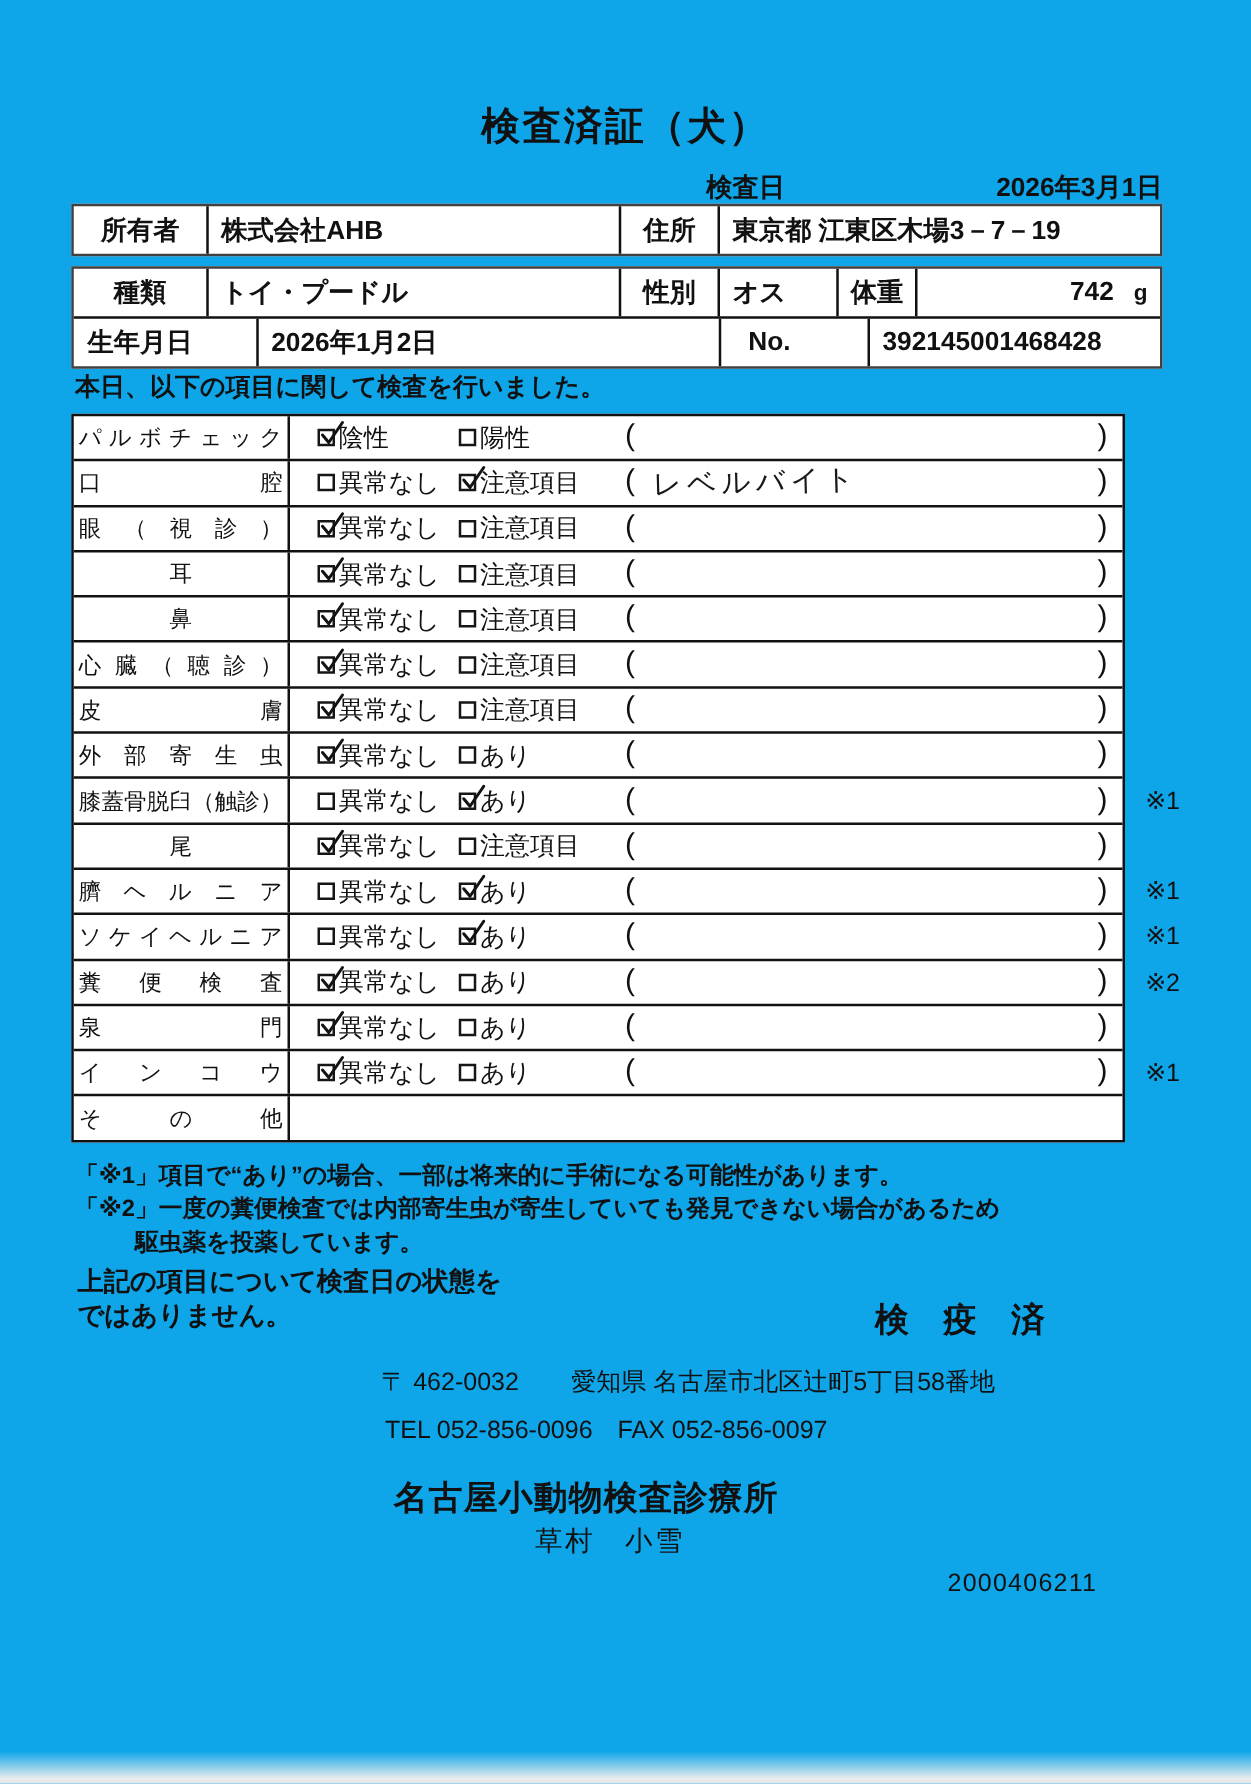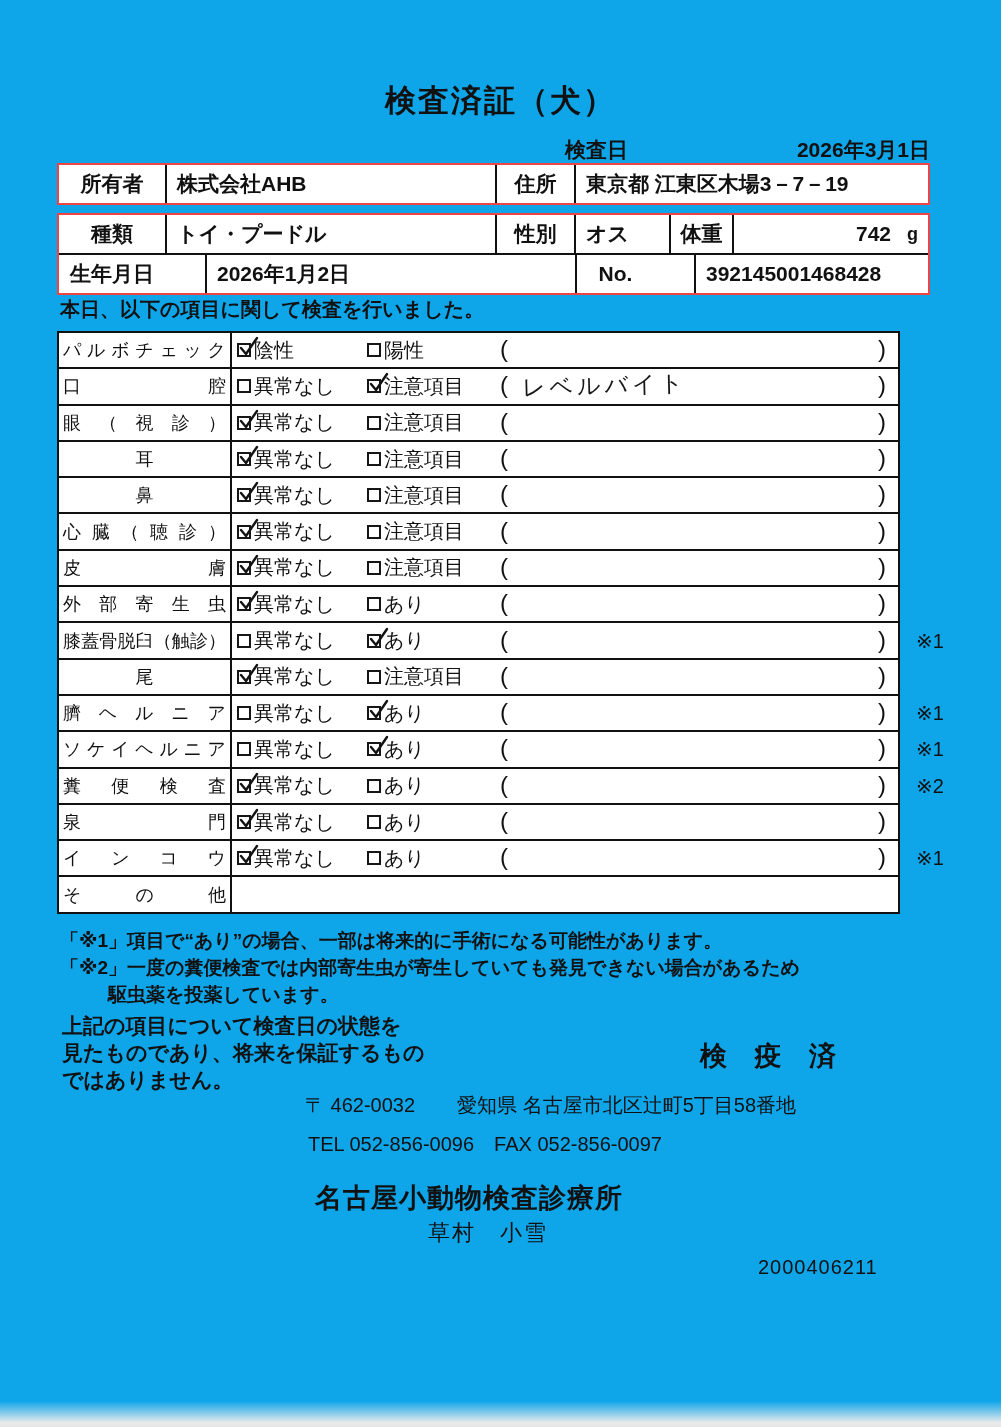--- a/index.html
+++ b/index.html
@@ -15,21 +15,21 @@
   .doc-title{
     position:absolute;top:80px;left:0;width:100%;
     text-align:center;font-size:31px;font-weight:bold;letter-spacing:2px;
   }
   .date-row{
     position:absolute;top:136px;left:565px;width:365px;
     display:flex;justify-content:space-between;align-items:baseline;
     font-size:21px;font-weight:bold;
   }
   
-  .itable{position:absolute;left:57px;width:873px;border:2px solid #ef4444;background:#fff;box-sizing:border-box;}
+  .itable{position:absolute;left:57px;width:873px;border:2px solid #404040;background:#fff;box-sizing:border-box;}
   .t1{top:163px;}
   .t2{top:213px;}
   .irow{display:grid;height:38px;}
   .t1 .irow{grid-template-columns:106px 330px 79px 1fr;}
   .t2 .ra{grid-template-columns:106px 330px 79px 95px 63px 1fr;border-bottom:2px solid #111;}
   .t2 .rb{grid-template-columns:106px 330px 79px 1fr;gap:40px;}
   .icell{
     border-left:2px solid #111;display:flex;align-items:center;
     padding:0 10px;font-size:21px;font-weight:bold;white-space:nowrap;overflow:hidden;
   }
@@ -46,21 +46,21 @@
   .row{display:flex;height:34.3px;border-bottom:2px solid #111;position:relative;}
   .row:last-child{border-bottom:none;}
   .lbl{
     width:173px;flex:0 0 173px;border-right:2px solid #111;box-sizing:border-box;
     display:flex;justify-content:space-between;align-items:center;
     padding:0 4px;font-size:18px;overflow:hidden;
   }
   .lbl.center{justify-content:center;}
   .body{position:relative;flex:1;}
   .opt{position:absolute;top:0;height:100%;display:flex;align-items:center;font-size:20px;white-space:nowrap;}
-  .opt1{left:5px;justify-content:center;}
+  .opt1{left:22px;justify-content:center;}
   .opt2{left:135px;text-align:center;}
   .box{
     position:relative;width:14px;height:14px;flex:0 0 14px;
     border:2px solid #161616;box-sizing:border-box;margin-right:3px;background:#fff;
   }
   .box svg{position:absolute;left:-2px;top:-10px;}
   .paren{position:absolute;top:50%;transform:translateY(-54%);font-size:24px;font-weight:normal;}
   .po{left:268px;}
   .pc{right:12px;}
   .note{
@@ -505,21 +505,20 @@
     </div>
 
   <div class="footnotes">
     <div>「※1」項目で“あり”の場合、一部は将来的に手術になる可能性があります。</div>
     <div>「※2」一度の糞便検査では内部寄生虫が寄生していても発見できない場合があるため</div>
     <div class="cont">駆虫薬を投薬しています。</div>
   </div>
 
   <div class="disclaimer">
     <div>上記の項目について検査日の状態を</div>
-    <div>見たものであり、将来を保証するもの</div>
     <div>ではありません。</div>
   </div>
 
   <div class="stamp">検 疫 済</div>
 
   <div class="addr">
     <span>〒 462-0032</span><span class="gap"></span><span>愛知県 名古屋市北区辻町5丁目58番地</span>
   </div>
 
   <div class="tel">

